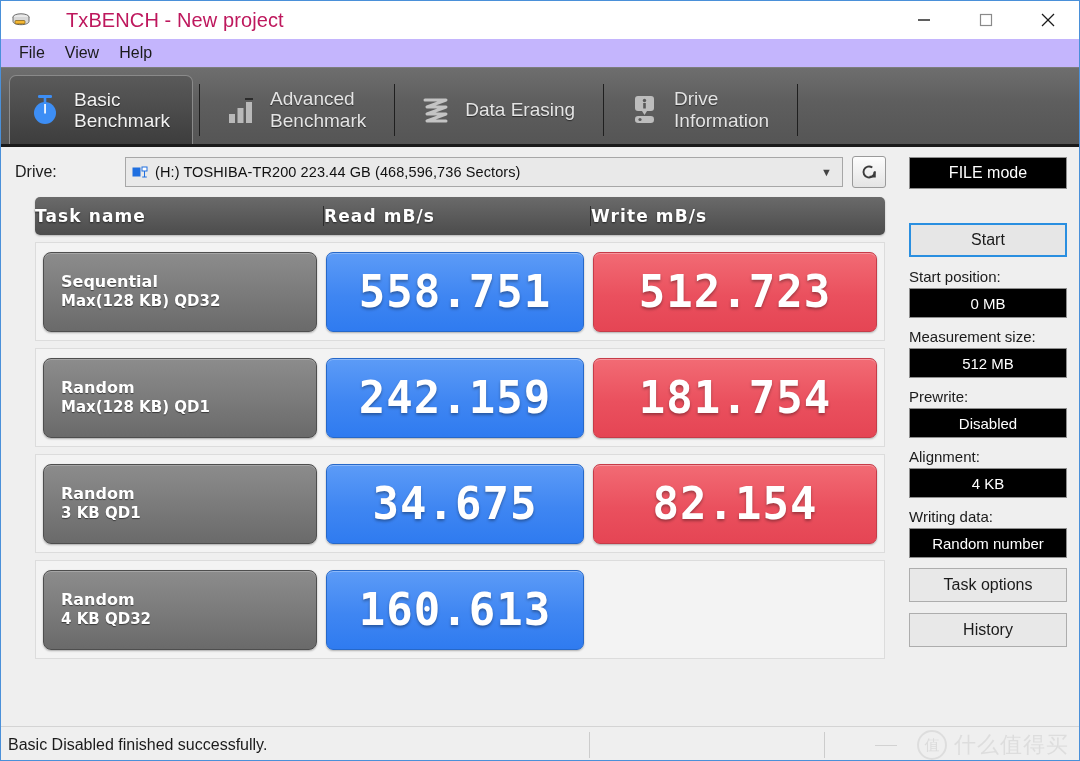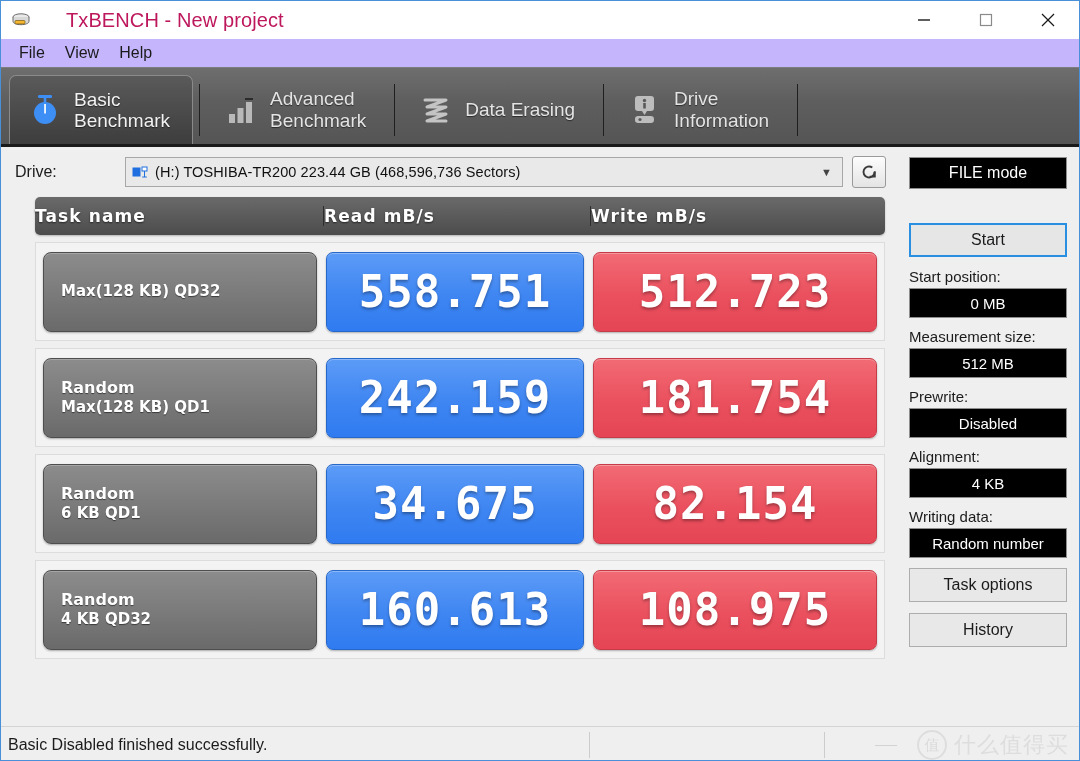--- a/index.html
+++ b/index.html
@@ -510,20 +510,21 @@
       <div class="table-wrap">
 
         <div class="thead">
           <div class="th c1">Task name</div>
           <div class="th c2">Read mB/s</div>
           <div class="th c3">Write mB/s</div>
         </div>
 
         <div class="trow">
           <div class="cell-task">
+            <span class="task-l1">Sequential</span>
             <span class="task-l2">Max(128 KB) QD32</span>
           </div>
           <div class="cell-val read">
             <span class="val-text">558.751</span>
           </div>
           <div class="cell-val write">
             <span class="val-text">512.723</span>
           </div>
         </div>
 
@@ -536,40 +537,37 @@
             <span class="val-text">242.159</span>
           </div>
           <div class="cell-val write">
             <span class="val-text">181.754</span>
           </div>
         </div>
 
         <div class="trow">
           <div class="cell-task">
             <span class="task-l1">Random</span>
-            <span class="task-l2">6 KB QD1</span>
+            <span class="task-l2">3 KB QD1</span>
           </div>
           <div class="cell-val read">
             <span class="val-text">34.675</span>
           </div>
           <div class="cell-val write">
             <span class="val-text">82.154</span>
           </div>
         </div>
 
         <div class="trow">
           <div class="cell-task">
             <span class="task-l1">Random</span>
             <span class="task-l2">4 KB QD32</span>
           </div>
           <div class="cell-val read">
             <span class="val-text">160.613</span>
-          </div>
-          <div class="cell-val write">
-            <span class="val-text">108.975</span>
           </div>
         </div>
 
       </div>
     </div>
 
     <div class="right-pane">
 
       <div class="mode-box">FILE mode</div>
 

